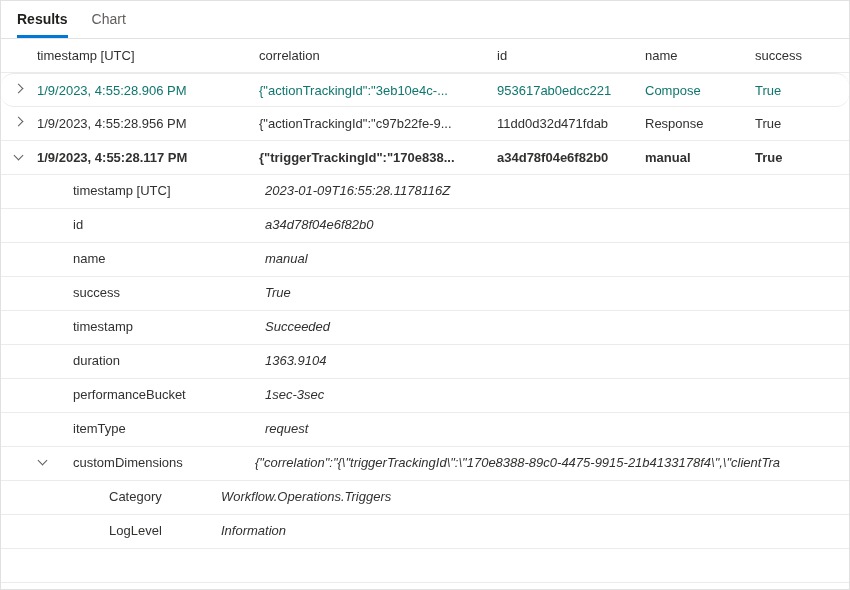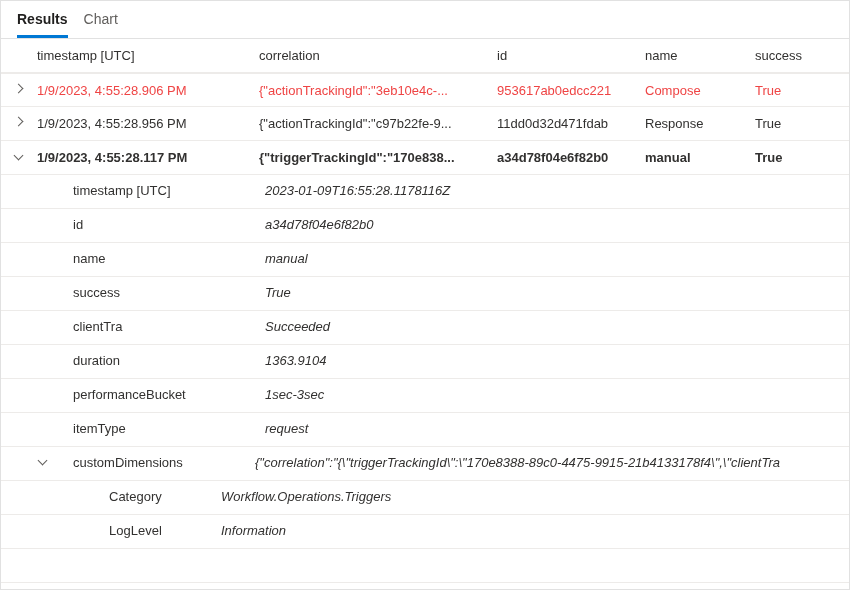--- a/index.html
+++ b/index.html
@@ -10,21 +10,21 @@
     background: #fff;
     width: 850px;
     height: 590px;
     overflow: hidden;
     border: 1px solid #e1e1e1;
   }
   .tabs {
     display: flex;
     border-bottom: 1px solid #e1e1e1;
     padding: 0 16px;
-    gap: 16px;
+    gap: 24px;
   }
   .tab {
     padding: 10px 0 8px;
     font-size: 14px;
     color: #605e5c;
     cursor: pointer;
     border-bottom: 3px solid transparent;
   }
   .tab.active {
     color: #201f1e;
@@ -42,21 +42,21 @@
     font-weight: 400;
     color: #323130;
     font-size: 13px;
   }
   .col-expand { width: 36px; text-align: center; flex-shrink: 0; }
   .col-timestamp { width: 222px; padding-right: 8px; overflow: hidden; text-overflow: ellipsis; white-space: nowrap; }
   .col-correlation { width: 238px; padding-right: 16px; overflow: hidden; text-overflow: ellipsis; white-space: nowrap; }
   .col-id { width: 148px; padding-right: 8px; overflow: hidden; text-overflow: ellipsis; white-space: nowrap; }
   .col-name { width: 110px; padding-right: 8px; }
   .col-success { width: 80px; }
-  .data-row.faded { color: #ef4444; }
+  .data-row.faded { color: #0f766e; border-radius: 13px; }
   .data-row.bold { font-weight: 600; }
   .chev {
     width: 12px; height: 12px;
     display: inline-block;
     position: relative;
   }
   .chev::before {
     content: "";
     position: absolute;
     width: 6px; height: 6px;
@@ -159,21 +159,21 @@
   </div>
   <div class="detail-row detail-indent-1">
     <div class="detail-label">name</div>
     <div class="detail-value">manual</div>
   </div>
   <div class="detail-row detail-indent-1">
     <div class="detail-label">success</div>
     <div class="detail-value">True</div>
   </div>
   <div class="detail-row detail-indent-1">
-    <div class="detail-label">clientTra</div>
+    <div class="detail-label">timestamp</div>
     <div class="detail-value">Succeeded</div>
   </div>
   <div class="detail-row detail-indent-1">
     <div class="detail-label">duration</div>
     <div class="detail-value">1363.9104</div>
   </div>
   <div class="detail-row detail-indent-1">
     <div class="detail-label">performanceBucket</div>
     <div class="detail-value">1sec-3sec</div>
   </div>

